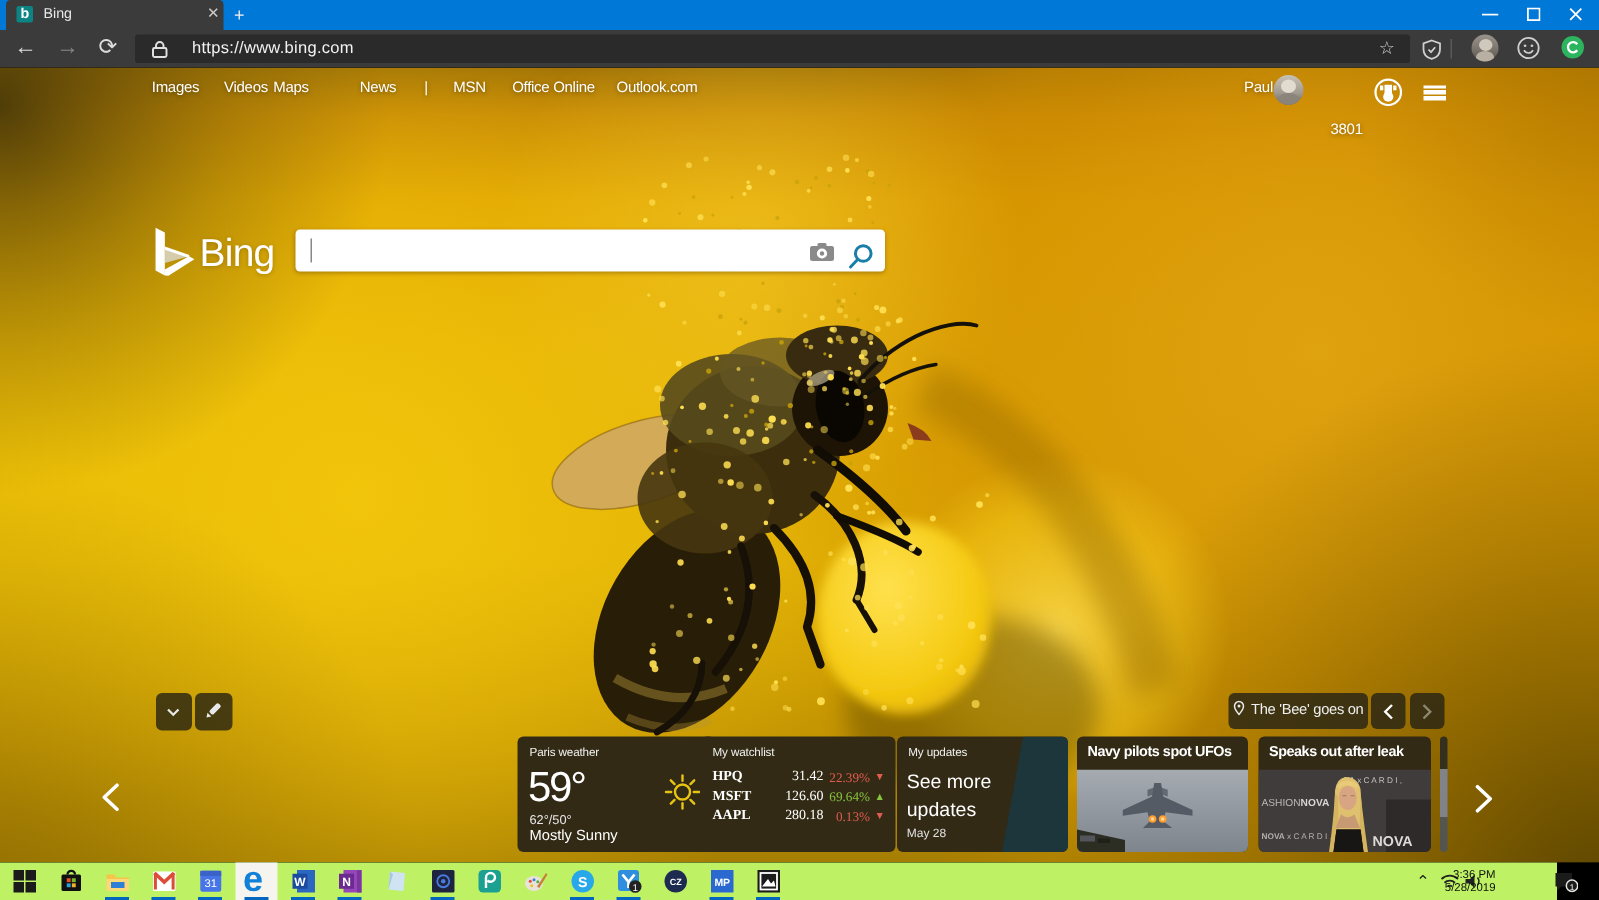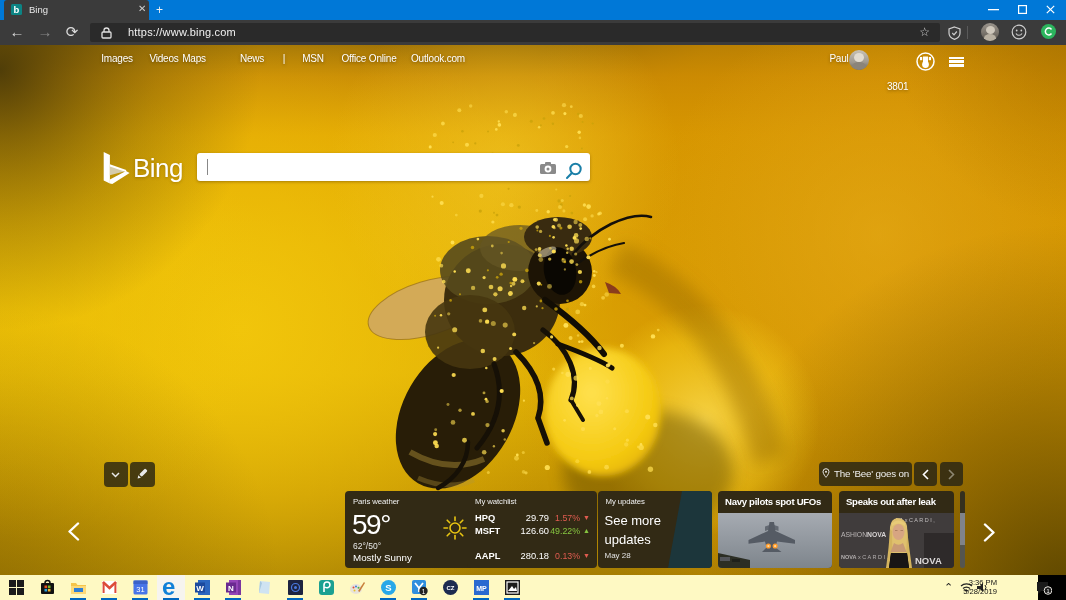--- a/index.html
+++ b/index.html
@@ -42,27 +42,27 @@
     color:#fff; font-size:12px; line-height:23px; text-align:center; }
   
   .card { position:absolute; top:446px; height:77px; background:#322a15; border-radius:4px; color:#fff; overflow:hidden;}
   .chead { position:absolute; left:8px; top:6px; font-size:7.8px; letter-spacing:-0.1px; color:#f0f0f0; white-space:nowrap;}
   .temp { position:absolute; left:7px; top:18px; font-size:28px; font-weight:400; letter-spacing:-1.5px; }
   .hilo { position:absolute; left:8px; top:50px; font-size:8.5px; color:#e8e8e8;}
   .cond { position:absolute; left:8px; top:61px; font-size:9.8px; }
   .wicon { position:absolute; right:9px; top:27px; }
   .newstitle { position:absolute; left:7px; top:5px; font-size:9.6px; font-weight:bold; color:#fff; white-space:nowrap; letter-spacing:-0.3px; }
   
-  .wrow { position:absolute; left:8px; width:117px; height:13px; font-size:9.3px; }
+  .wrow { position:absolute; left:8px; width:117px; height:13px; font-size:9.3px;font-family:Liberation Serif, serif; }
   .wsym { position:absolute; left:0; font-weight:bold; }
   .wval { position:absolute; left:36px; width:38px; text-align:right; }
   .wpct { position:absolute; left:69px; width:36px; text-align:right; font-size:8.8px;}
   .warr { position:absolute; left:108px; top:1px; font-size:7px; }
   
-  #taskbar { position:absolute; left:0; top:575px; width:1038px; height:25px; background:#fef9c3; }
+  #taskbar { position:absolute; left:0; top:575px; width:1038px; height:25px; background:#bef264; }
   .tico { position:absolute; top:4px; width:17px; height:17px; }
   .tline { position:absolute; top:23px; height:2px; width:16px; background:#0066bf; }
   #clock { position:absolute; right:41px; top:4px; font-size:7.6px; text-align:right; line-height:8.8px; color:#111; white-space:nowrap;}
 </style>
 </head>
 <body>
 
 <div id="titlebar">
   <div id="tab">
     <div id="fav">b</div>
@@ -579,31 +579,31 @@
           <line x1="18.3" y1="18.3" x2="20.8" y2="20.8"></line>
       <line x1="5.2" y1="20.8" x2="7.7" y2="18.3"></line>
           <line x1="18.3" y1="7.7" x2="20.8" y2="5.2"></line>
     </g>
   </svg>
 </div>
 <div class="card" style="left:467px;width:130px;">
   <div class="chead">My watchlist</div>
   <div class="wrow" style="top:22px;">
     <span class="wsym">HPQ</span>
-        <span class="wval">29.79</span>
-    <span class="wpct" style="color:#e05c50;">1.57%</span>
+        <span class="wval">31.42</span>
+    <span class="wpct" style="color:#e05c50;">22.39%</span>
         <span class="warr" style="color:#e05c50;">▼</span>
   </div>
   <div class="wrow" style="top:35px;">
     <span class="wsym">MSFT</span>
         <span class="wval">126.60</span>
-    <span class="wpct" style="color:#86c440;">49.22%</span>
+    <span class="wpct" style="color:#86c440;">69.64%</span>
         <span class="warr" style="color:#86c440;">▲</span>
   </div>
-  <div class="wrow" style="top:60px;">
+  <div class="wrow" style="top:48px;">
     <span class="wsym">AAPL</span>
         <span class="wval">280.18</span>
     <span class="wpct" style="color:#e05c50;">0.13%</span>
         <span class="warr" style="color:#e05c50;">▼</span>
   </div>
 </div>
 <div class="card" style="left:597.5px;width:114.5px;">
   <svg style="position:absolute;left:0;top:0;" width="114.5" height="77" viewBox="0 0 114.5 77">
     <polygon points="84,0 114.5,0 114.5,77 70,77" fill="#1c363b"></polygon>
   </svg>

